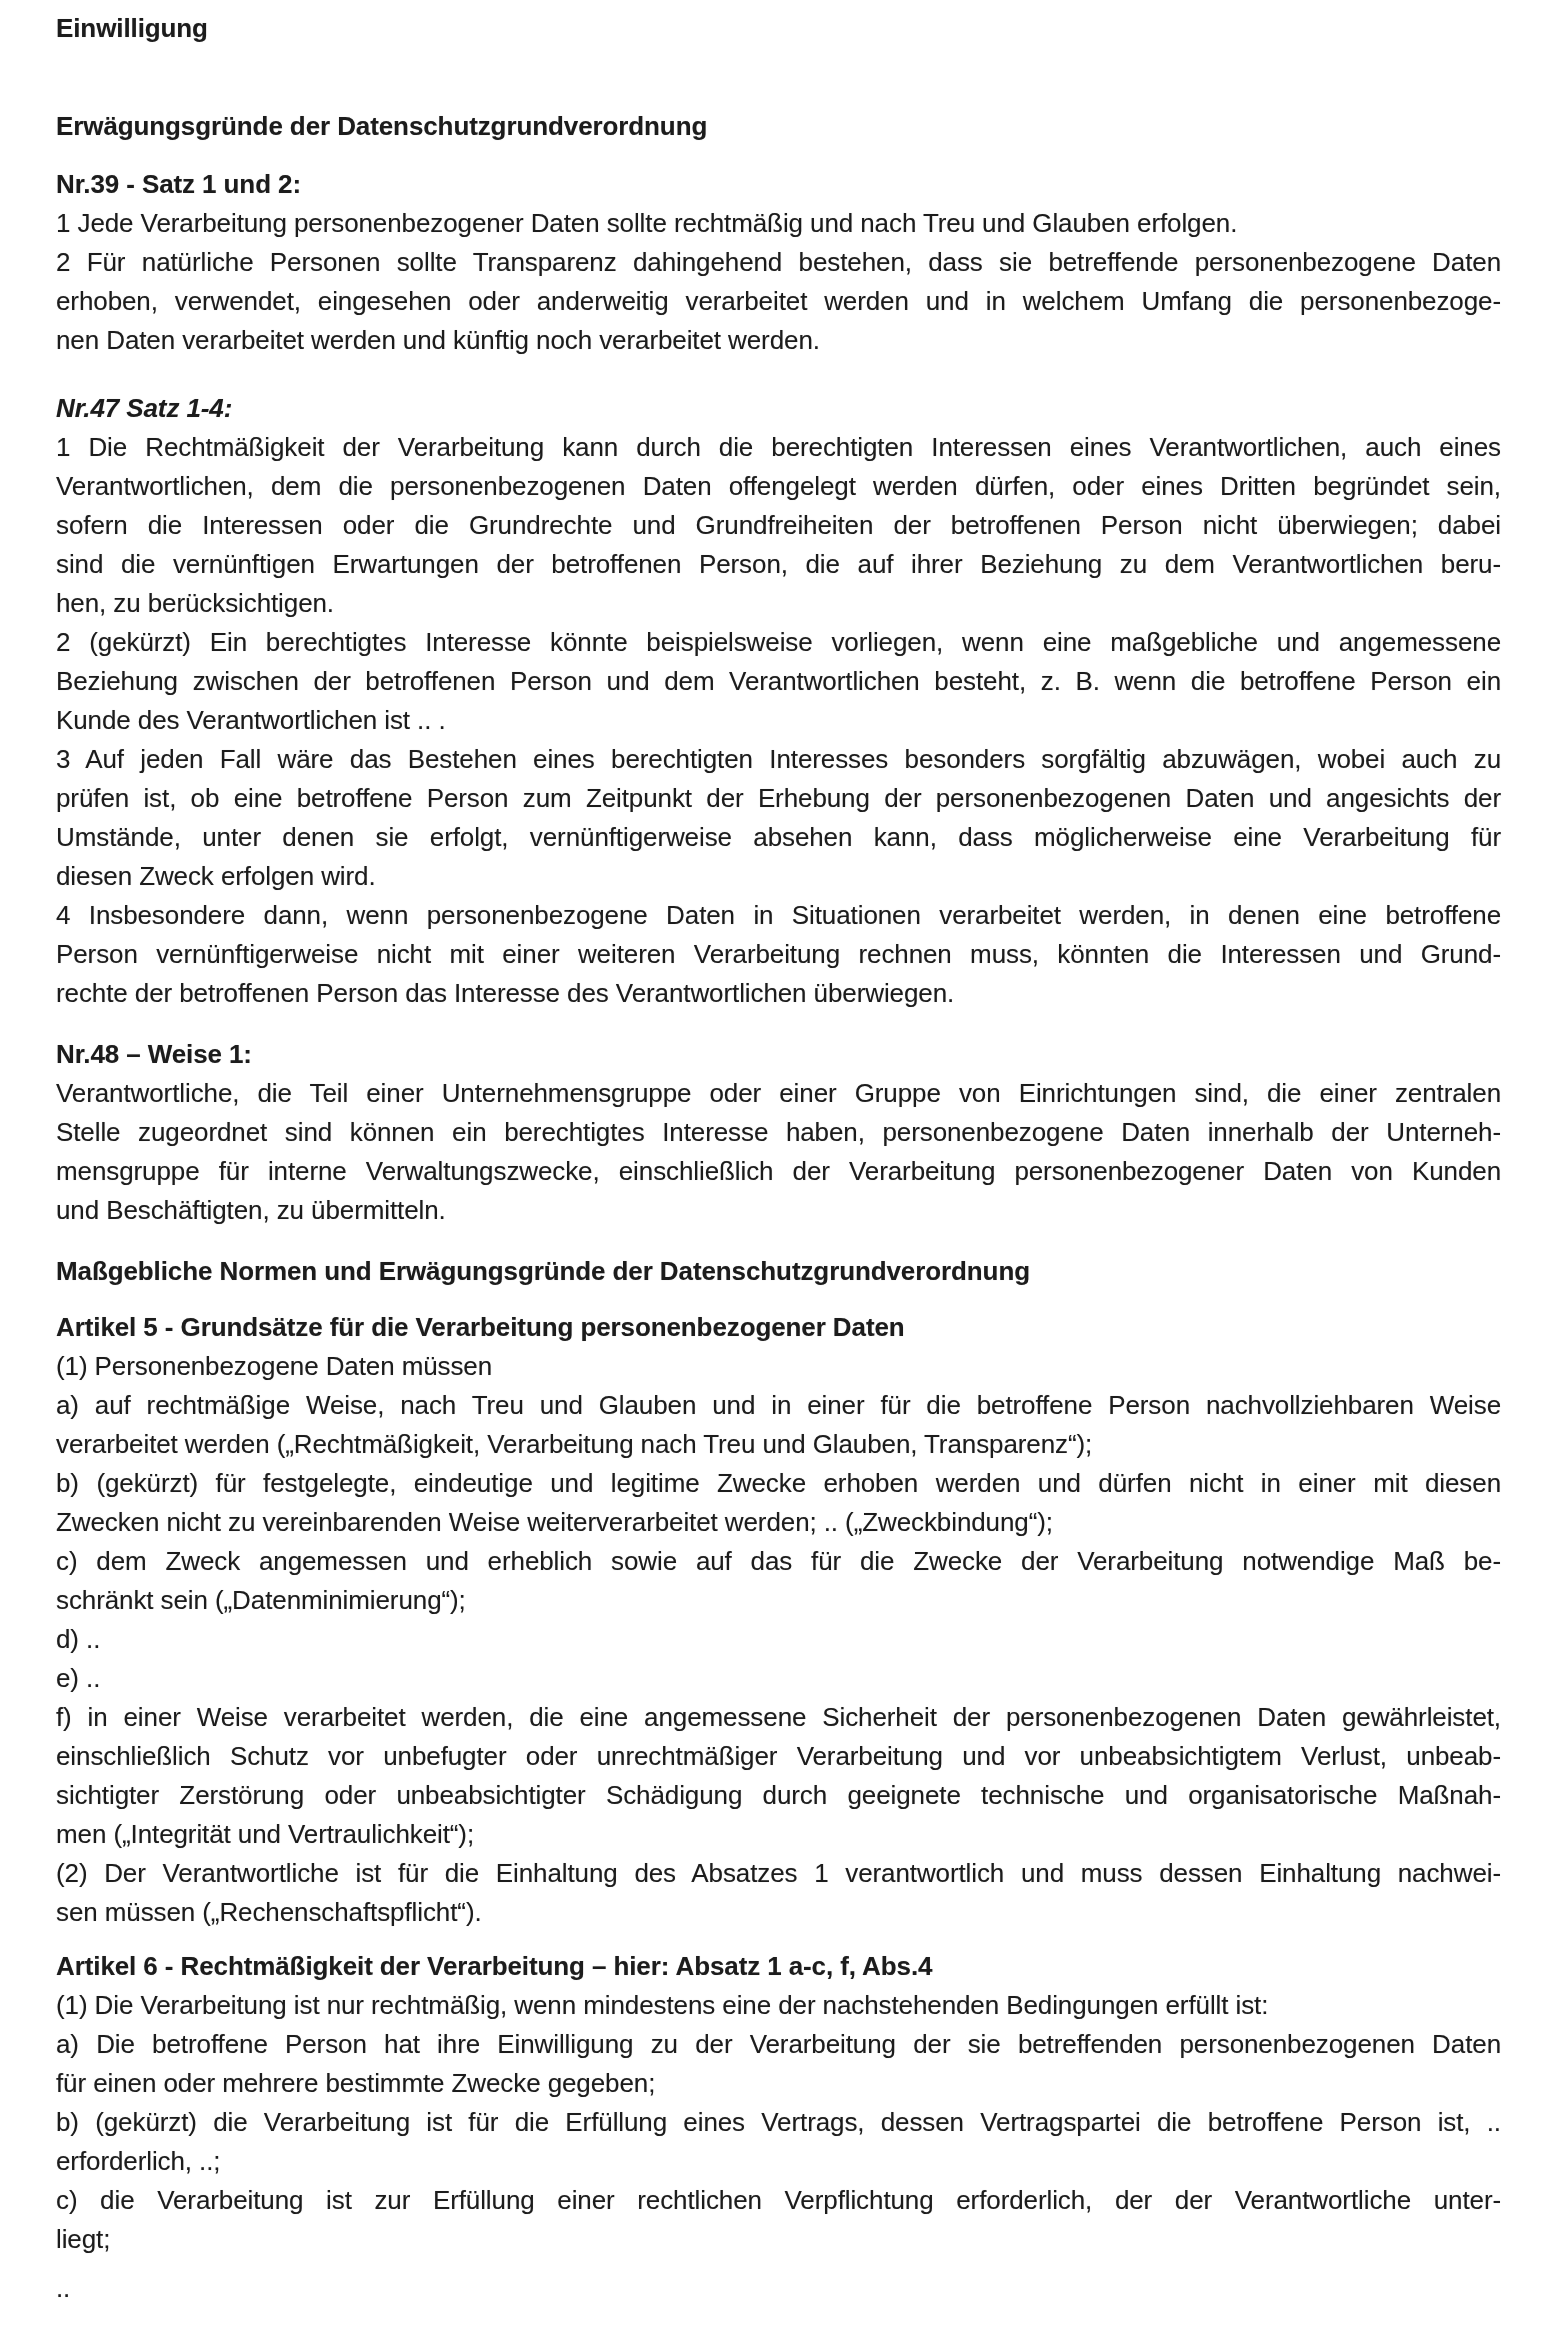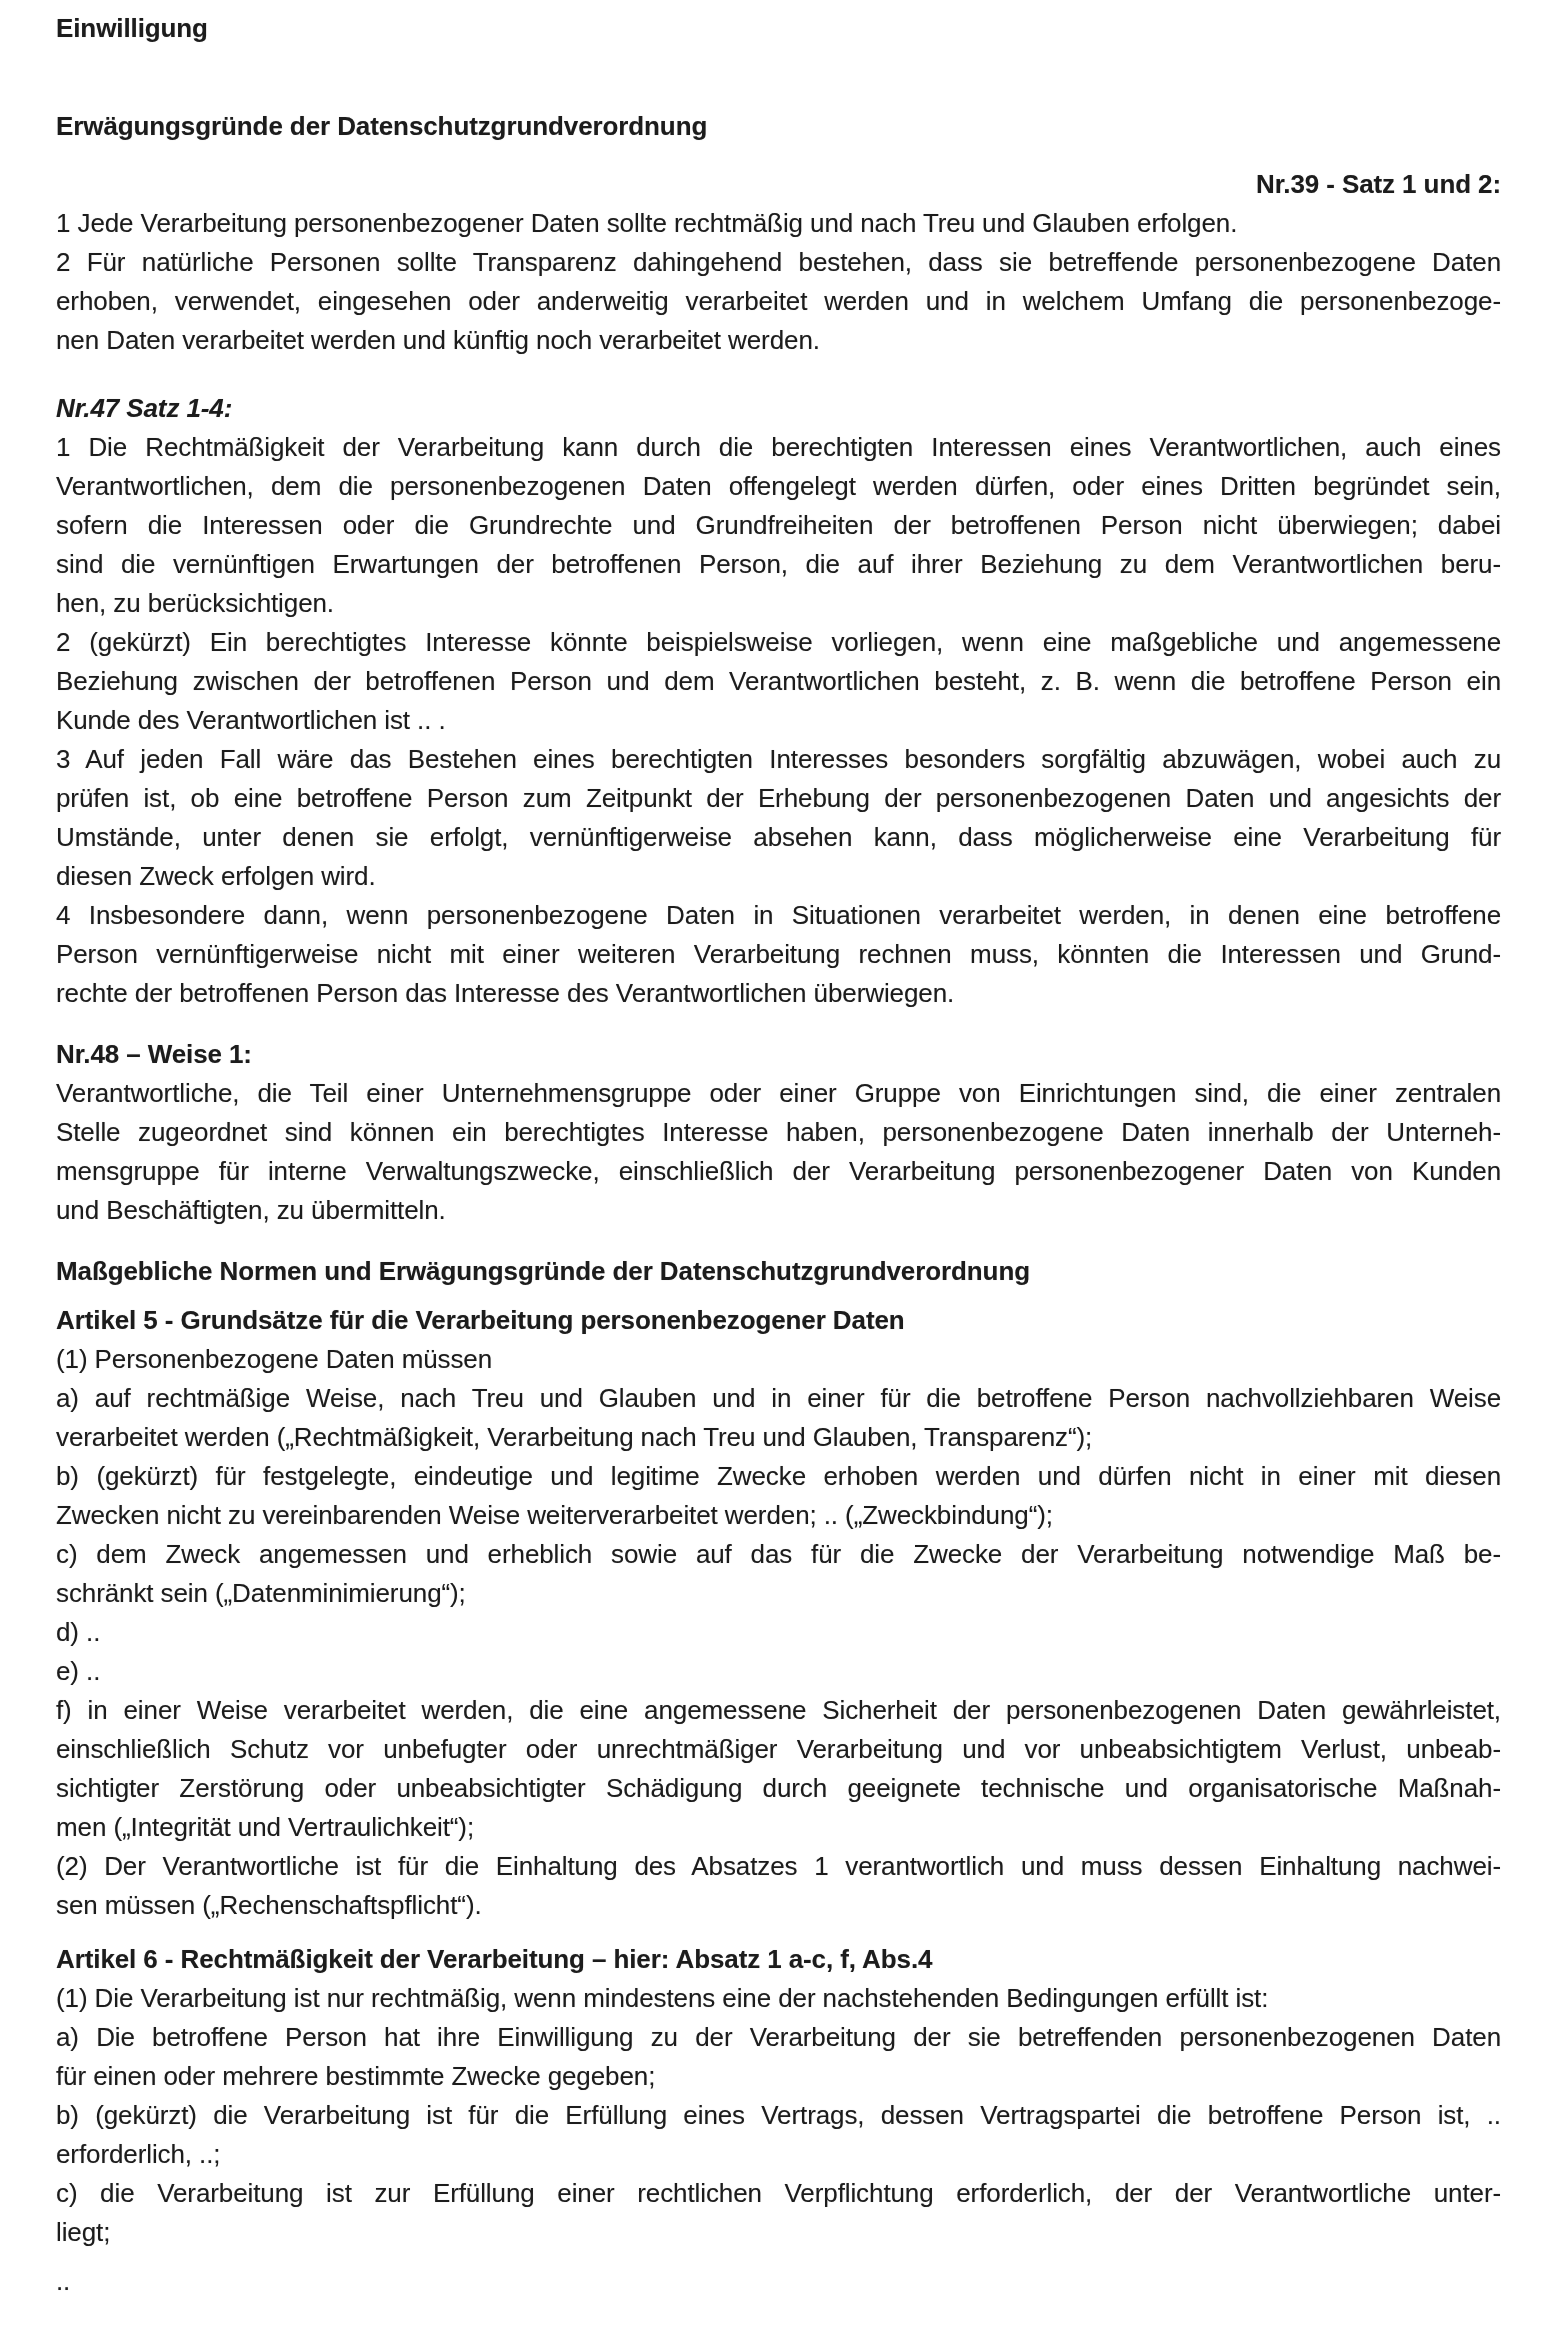--- a/index.html
+++ b/index.html
@@ -43,21 +43,21 @@
 <body>
 
 <div class="sheet">
   <div class="doc">
       <div class="block h1">
         <div class="line">Einwilligung</div>
       </div>
       <div class="block h2" style="margin-top: 59px;">
         <div class="line">Erwägungsgründe der Datenschutzgrundverordnung</div>
       </div>
-      <div class="block h3" style="margin-top: 19px; text-align: right;">
+      <div class="block h3" style="margin-top: 19px;">
         <div class="line">Nr.39 - Satz 1 und 2:</div>
       </div>
       <div class="block p">
         <div class="line">1 Jede Verarbeitung personenbezogener Daten sollte rechtmäßig und nach Treu und Glauben erfolgen.</div>
       </div>
       <div class="block p">
         <div class="line just">2 Für natürliche Personen sollte Transparenz dahingehend bestehen, dass sie betreffende personenbezogene Daten</div>
         <div class="line just">erhoben, verwendet, eingesehen oder anderweitig verarbeitet werden und in welchem Umfang die personenbezoge-</div>
         <div class="line">nen Daten verarbeitet werden und künftig noch verarbeitet werden.</div>
       </div>
@@ -92,21 +92,21 @@
       </div>
       <div class="block p">
         <div class="line just">Verantwortliche, die Teil einer Unternehmensgruppe oder einer Gruppe von Einrichtungen sind, die einer zentralen</div>
         <div class="line just">Stelle zugeordnet sind können ein berechtigtes Interesse haben, personenbezogene Daten innerhalb der Unterneh-</div>
         <div class="line just">mensgruppe für interne Verwaltungszwecke, einschließlich der Verarbeitung personenbezogener Daten von Kunden</div>
         <div class="line">und Beschäftigten, zu übermitteln.</div>
       </div>
       <div class="block h2" style="margin-top: 22px;">
         <div class="line">Maßgebliche Normen und Erwägungsgründe der Datenschutzgrundverordnung</div>
       </div>
-      <div class="block h3" style="margin-top: 10px;">
+      <div class="block h3" style="margin-top: 17px;">
         <div class="line">Artikel 5 - Grundsätze für die Verarbeitung personenbezogener Daten</div>
       </div>
       <div class="block p">
         <div class="line">(1) Personenbezogene Daten müssen</div>
       </div>
       <div class="block p">
         <div class="line just">a) auf rechtmäßige Weise, nach Treu und Glauben und in einer für die betroffene Person nachvollziehbaren Weise</div>
         <div class="line">verarbeitet werden („Rechtmäßigkeit, Verarbeitung nach Treu und Glauben, Transparenz“);</div>
       </div>
       <div class="block p">

